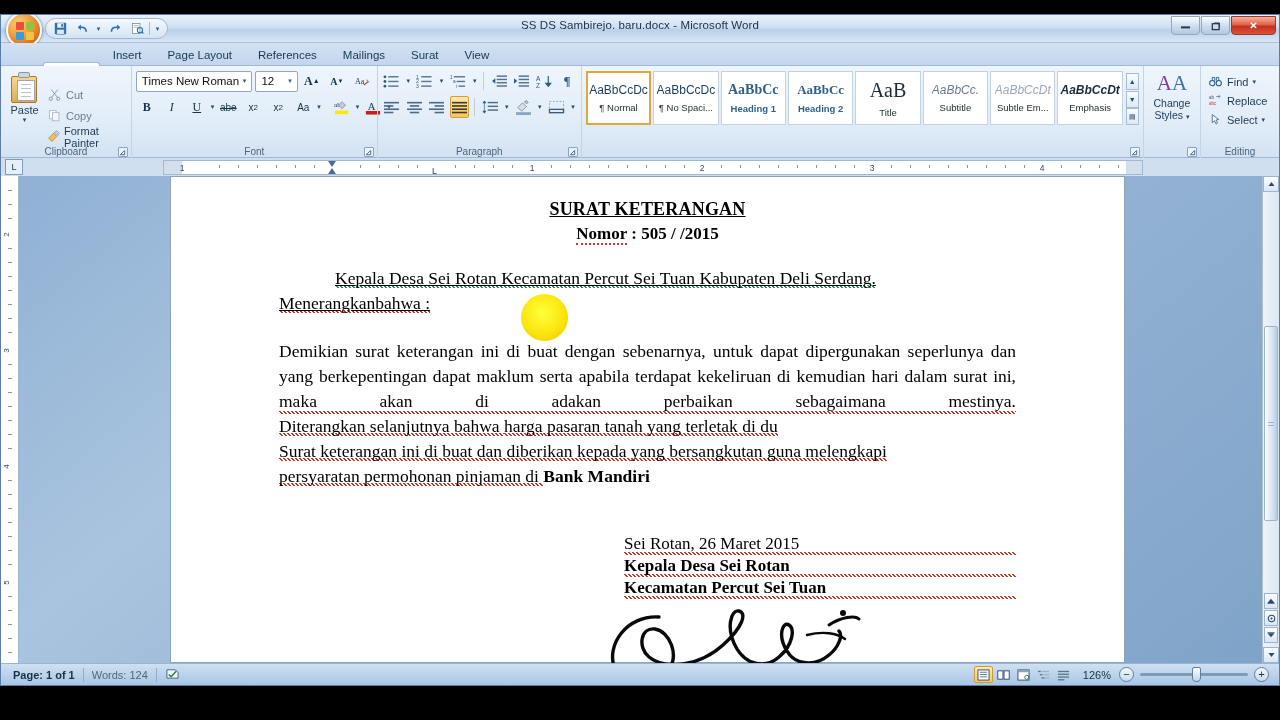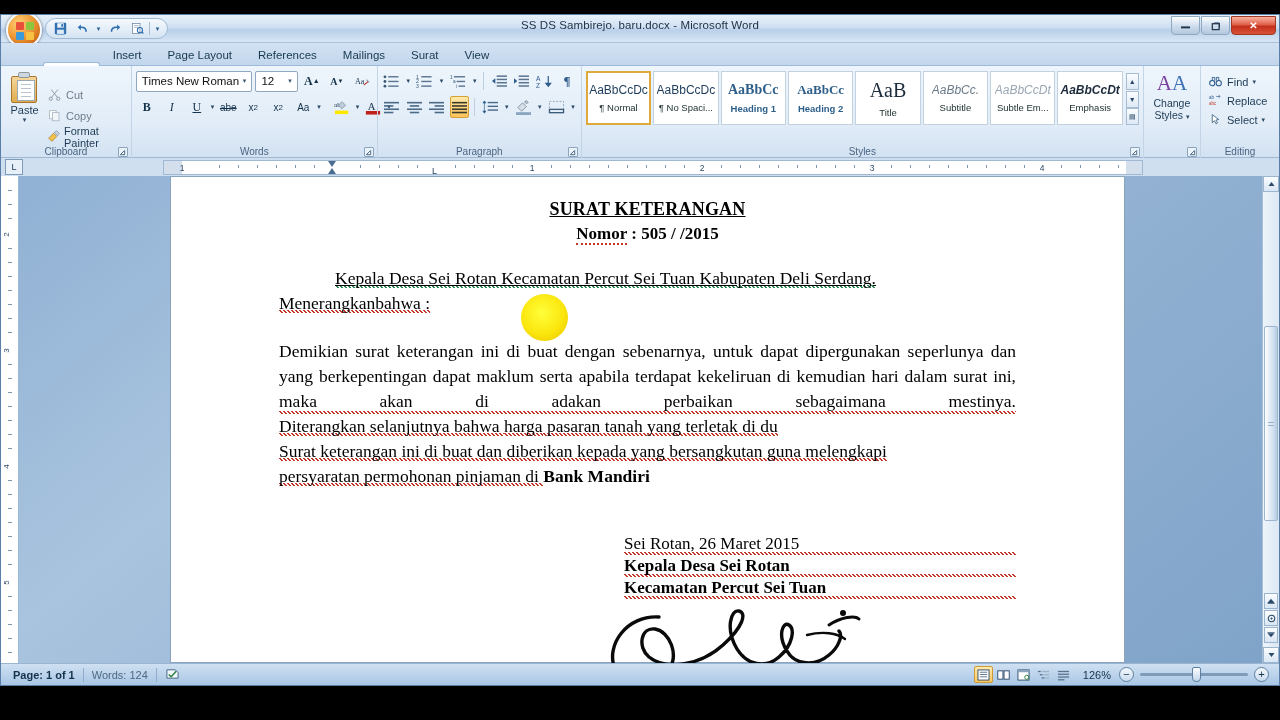--- a/index.html
+++ b/index.html
@@ -478,21 +478,21 @@
         </div>
         <div class="tiny-caret">▾</div>
         <div class="fbtn">
           <svg width="16" height="16" viewBox="0 0 18 18">
               <text x="3" y="12" font-size="12" font-family="Liberation Serif" fill="#15334b">A</text>
               <rect x="1" y="13.5" width="16" height="4" fill="#c0201a"></rect>
             </svg>
         </div>
         <div class="tiny-caret">▾</div>
       </div>
-      <div class="group-label">Words</div>
+      <div class="group-label">Font</div>
       <div class="dlg">
         <svg width="7" height="7" viewBox="0 0 8 8">
             <path d="M6.5 1.5v5h-5" fill="none" stroke="#3f5c7a" stroke-width="1"></path>
             <path d="M1.5 6.5L6 2" stroke="#3f5c7a" stroke-width="1"></path>
           </svg>
       </div>
     </div>
 
     <div class="group g-para">
       <div class="row">
@@ -660,21 +660,20 @@
         <div class="stile">
           <span class="sp" style="font-style:italic;font-weight:bold;color:#1c2c3c">AaBbCcDt</span>
           <span class="sn">Emphasis</span>
         </div>
         <div class="galnav">
           <div class="gnb">▲</div>
           <div class="gnb">▼</div>
           <div class="gnb">▤</div>
         </div>
       </div>
-      <div class="group-label">Styles</div>
       <div class="dlg">
         <svg width="7" height="7" viewBox="0 0 8 8">
             <path d="M6.5 1.5v5h-5" fill="none" stroke="#3f5c7a" stroke-width="1"></path>
             <path d="M1.5 6.5L6 2" stroke="#3f5c7a" stroke-width="1"></path>
           </svg>
       </div>
     </div>
 
     <div class="group g-chstyles">
       <div class="aa-ico"><span class="a1">A</span><span class="a2">A</span></div>
@@ -829,21 +828,21 @@
           </div>
 
           <div class="nomor">
             <span class="sq">Nomor</span><span> : 505 /        /2015</span>
           </div>
 
           <div class="gap"></div>
 
           <div class="para">
             <span class="indent"></span><span class="grm" style="text-decoration:underline">Kepala  Desa  Sei  Rotan  Kecamatan  Percut  Sei  Tuan  Kabupaten  Deli  Serdang.</span><br>
-            <span class="spell" style="">Menerangkanbahwa :</span>
+            <span class="spell" style="text-decoration:underline">Menerangkanbahwa :</span>
           </div>
 
           <div class="gap"></div>
 
           <div class="para just spell" style="margin-top:1px">Demikian surat keterangan ini di buat dengan sebenarnya, untuk dapat dipergunakan seperlunya dan yang berkepentingan dapat maklum serta apabila terdapat kekeliruan di kemudian hari dalam surat ini, maka akan di adakan perbaikan sebagaimana mestinya.</div>
 
           <div class="para">
             <span class="spell">Diterangkan selanjutnya bahwa </span><span class="spell">harga</span><span class="spell"> pasaran tanah yang terletak di du</span><br>
             <span class="spell">Surat keterangan ini di buat dan diberikan kepada yang bersangkutan guna melengkapi</span><br>
             <span class="spell">persyaratan permohonan pinjaman di </span><b>Bank  Mandiri</b>

